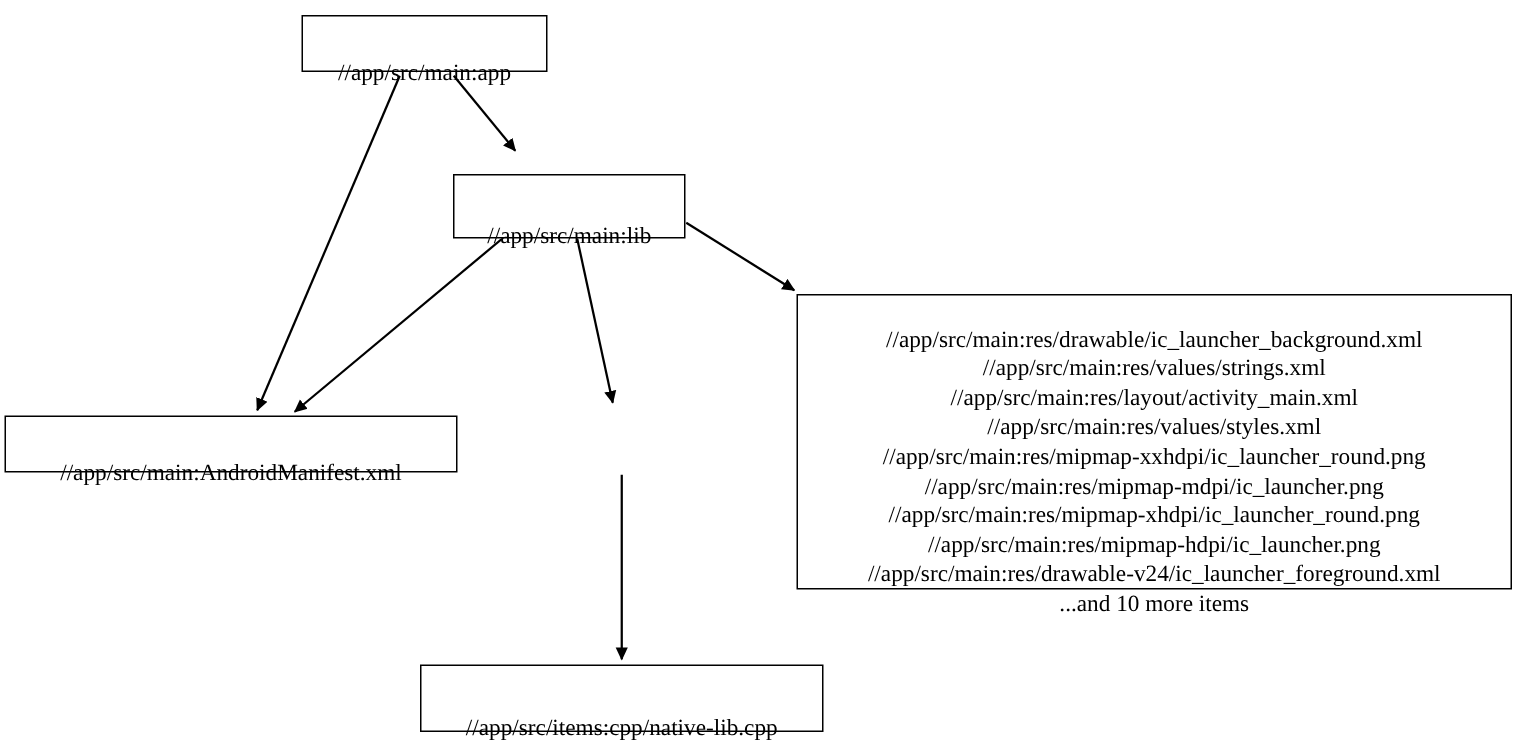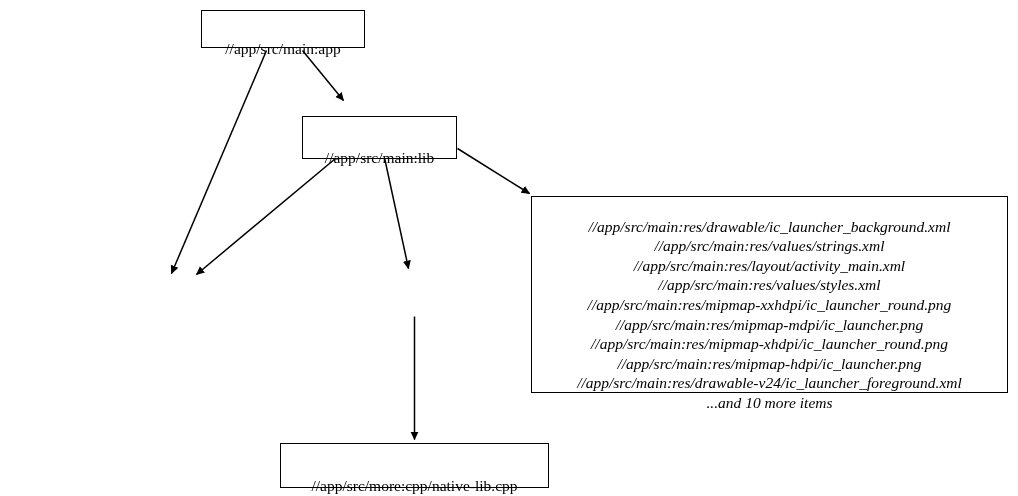--- a/index.html
+++ b/index.html
@@ -46,21 +46,21 @@
     line-height: 19.6px;
     letter-spacing: 0px;
     margin-top: 40px;
   }
   
   #node-app        { left: 201px; top: 10px;  width: 164px; height: 38px; }
   #node-lib        { left: 302px; top: 116px; width: 155px; height: 43px; }
   #node-manifest   { left: 3px;   top: 277px; width: 302px; height: 38px; }
   #node-jni        { left: 326px; top: 272px; width: 179px; height: 43px; }
   #node-cpp        { left: 280px; top: 443px; width: 269px; height: 45px; }
-  #node-res        { left: 531px; top: 196px; width: 477px; height: 197px; font-style: italic; }
+  #node-res        { left: 531px; top: 196px; width: 477px; height: 197px; }
   #node-res .node-label { font-size: 15.5px; line-height: 19.6px; }
 </style>
 </head>
 <body>
 
 <div id="graph">
 
   <svg id="edges" viewBox="0 0 1018 496" width="1018" height="496">
     <defs>
       <marker id="ah" viewBox="0 0 12 12" refX="10.5" refY="6" markerWidth="9" markerHeight="9" orient="auto-start-reverse" markerUnits="userSpaceOnUse">
@@ -94,24 +94,27 @@
   </svg>
 
   <div class="node" id="node-app">
     <span class="node-label">//app/src/main:app</span>
   </div>
 
   <div class="node" id="node-lib">
     <span class="node-label">//app/src/main:lib</span>
   </div>
 
+  <div class="node" id="node-manifest">
+    <span class="node-label">//app/src/main:AndroidManifest.xml</span>
+  </div>
 
 
   <div class="node" id="node-cpp">
-    <span class="node-label">//app/src/more:cpp/native-lib.cpp</span>
+    <span class="node-label">//app/src/items:cpp/native-lib.cpp</span>
   </div>
 
   <div class="node" id="node-res">
     <span class="node-label">//app/src/main:res/drawable/ic_launcher_background.xml
 //app/src/main:res/values/strings.xml
 //app/src/main:res/layout/activity_main.xml
 //app/src/main:res/values/styles.xml
 //app/src/main:res/mipmap-xxhdpi/ic_launcher_round.png
 //app/src/main:res/mipmap-mdpi/ic_launcher.png
 //app/src/main:res/mipmap-xhdpi/ic_launcher_round.png

